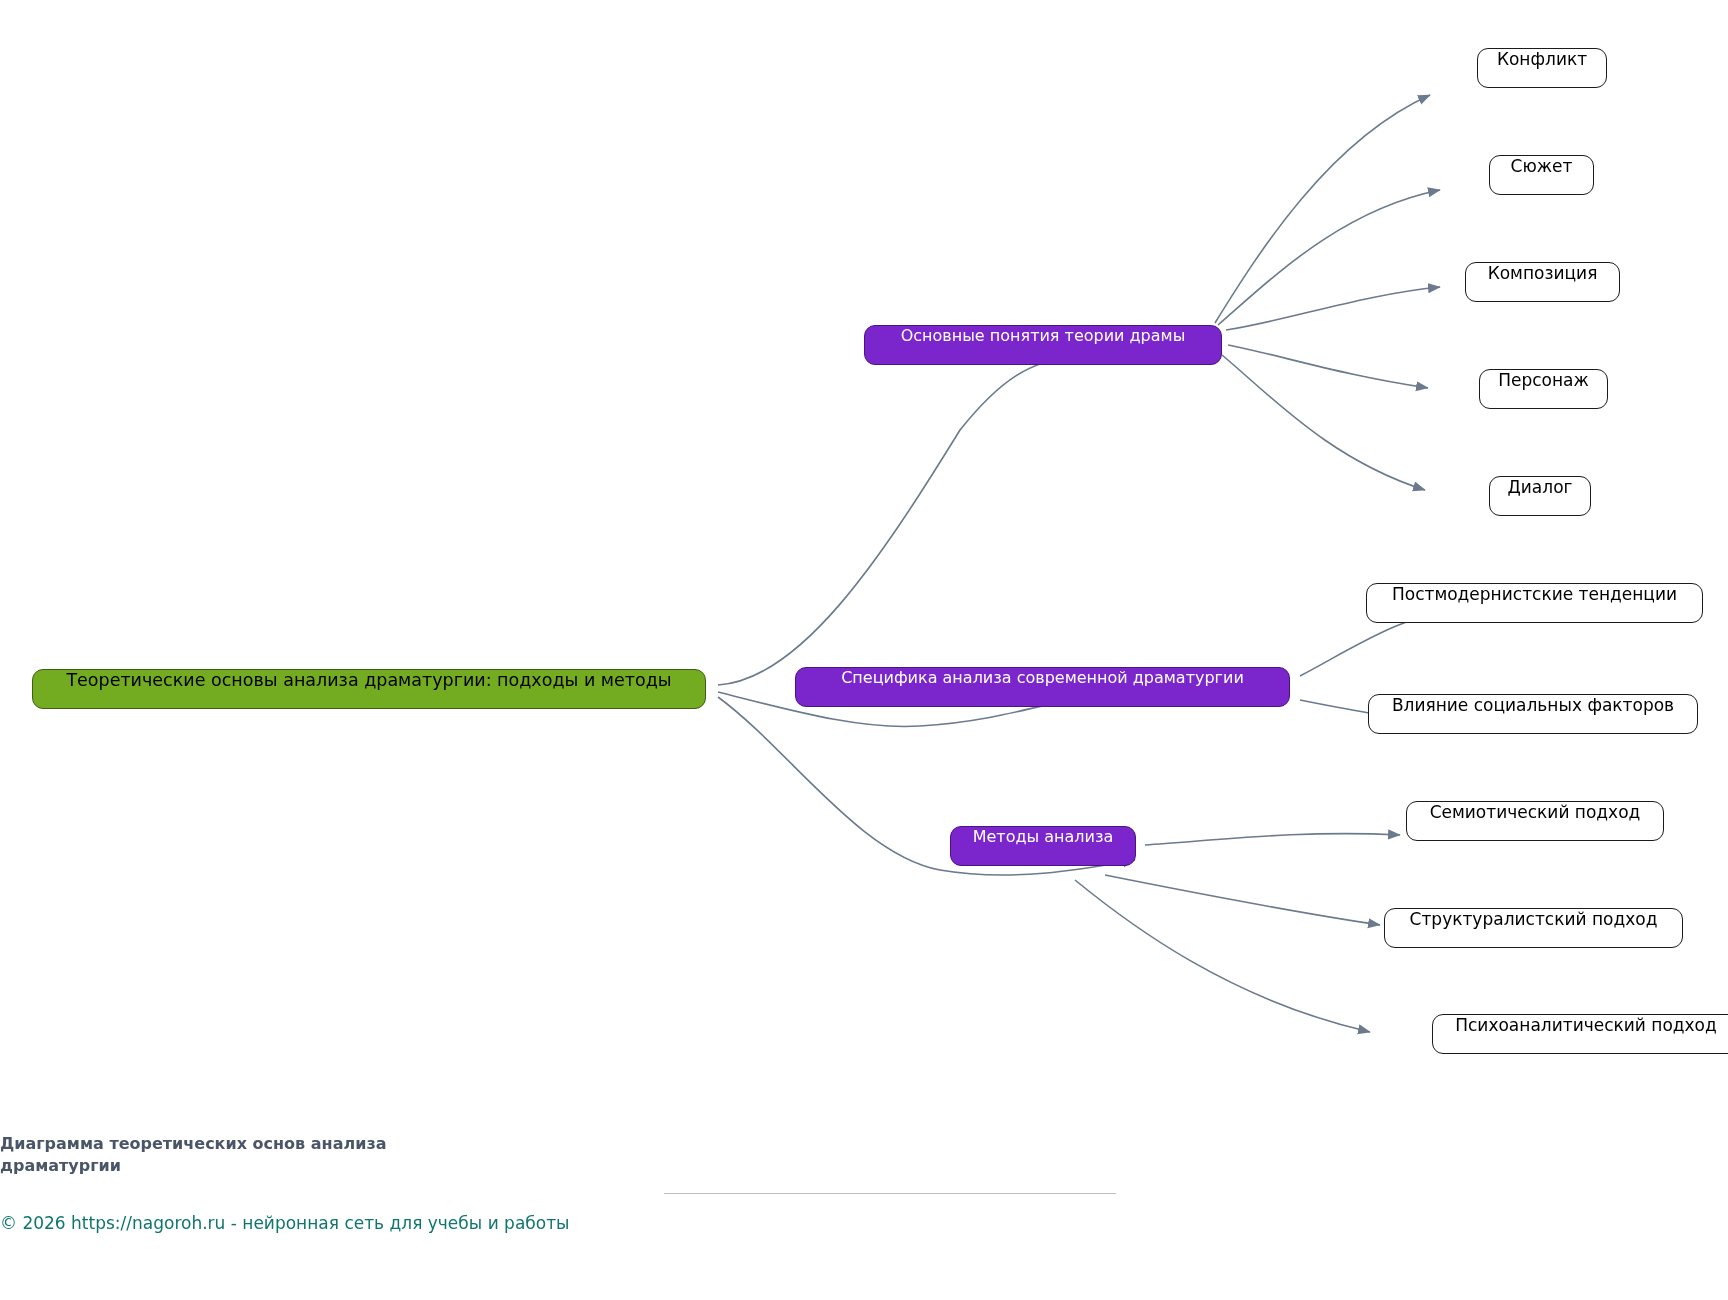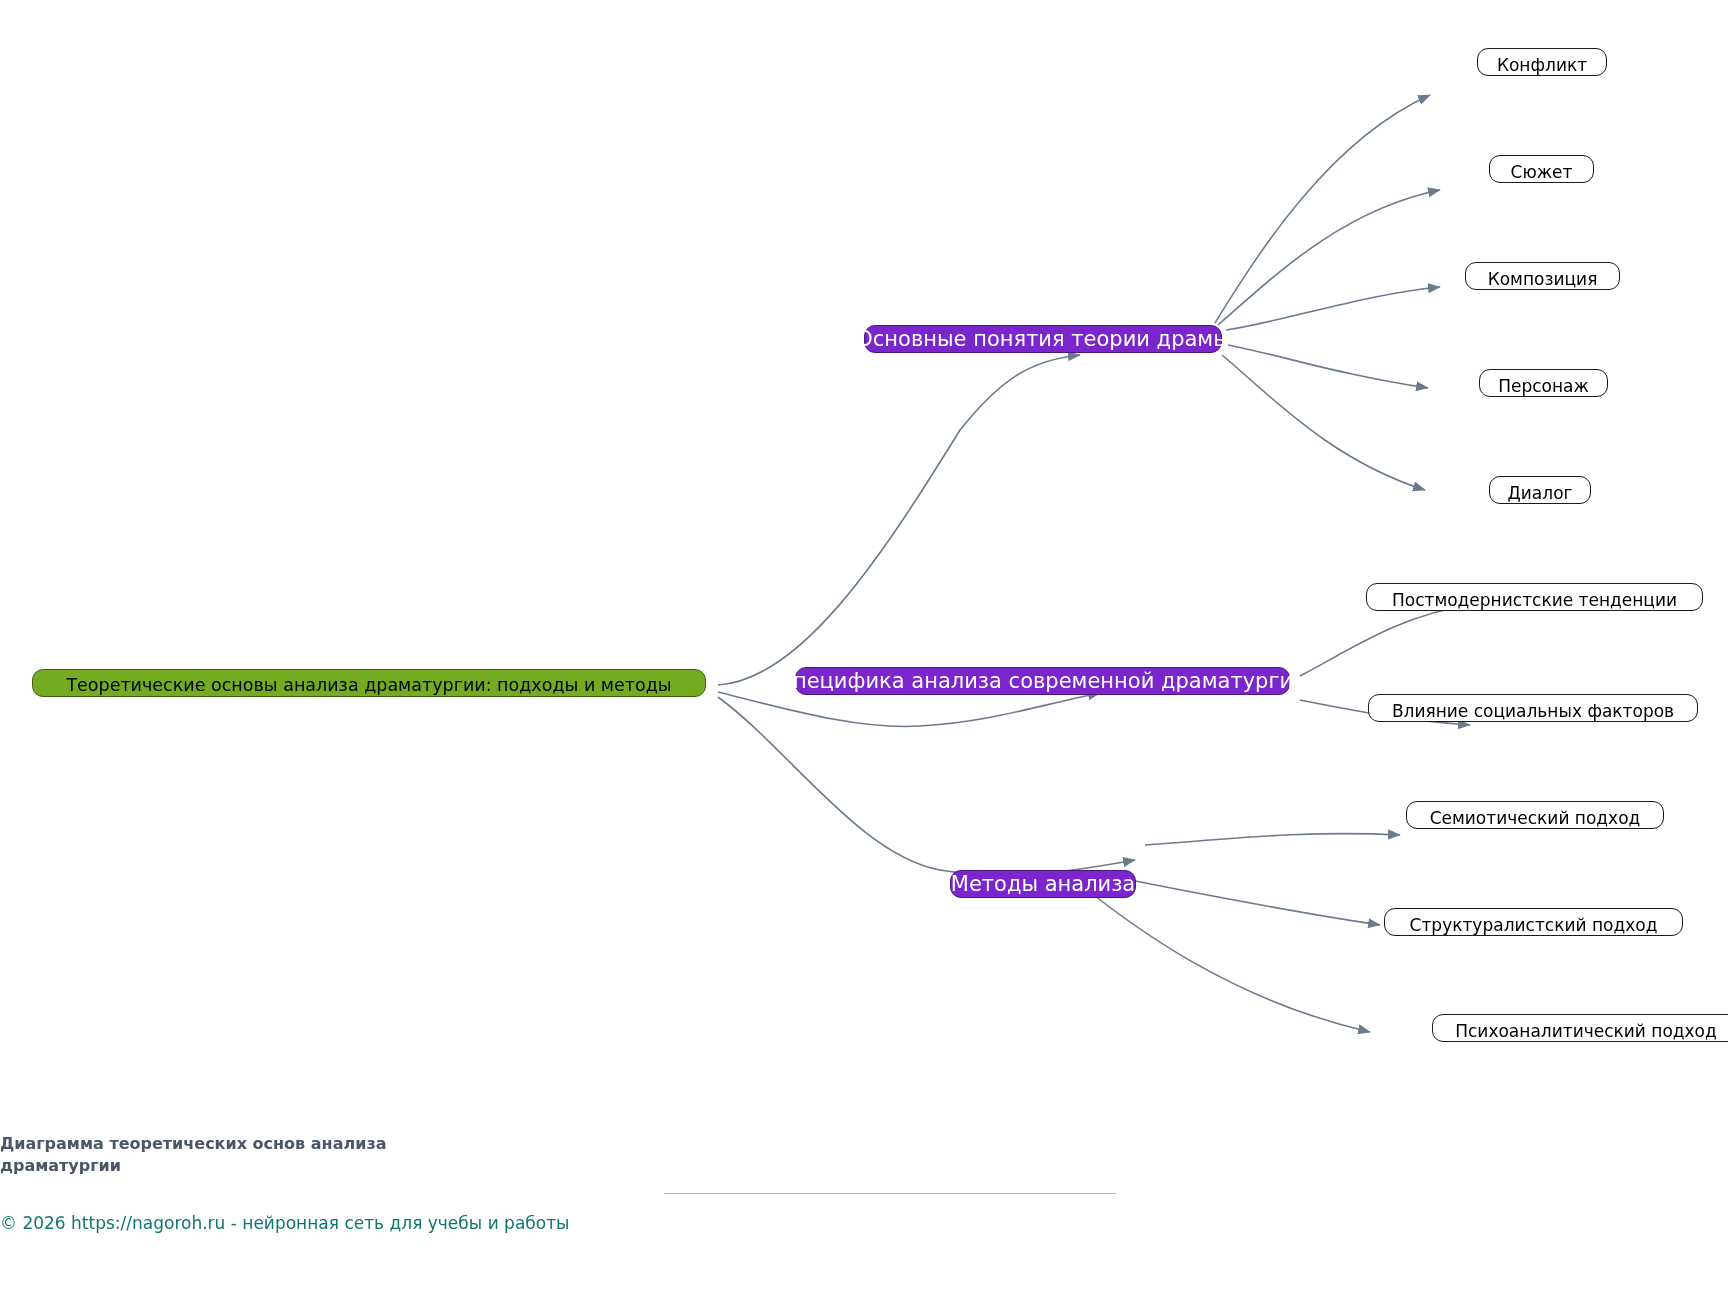--- a/index.html
+++ b/index.html
@@ -26,43 +26,43 @@
     left: 0;
     top: 0;
     width: 1728px;
     height: 1300px;
     pointer-events: none;
   }
   .node {
     position: absolute;
     box-sizing: border-box;
     display: flex;
-    align-items: flex-end;
+    align-items: flex-start;
     justify-content: center;
     text-align: center;
     white-space: nowrap;
     border-radius: 9px;
     font-size: 17px;
     line-height: 1.2;
     padding: 0 14px;
-    height: 28px;
+    height: 40px;
   }
   .node.root {
     background: #74ac21;
     border: 1.6px solid #3f5e12;
     color: #000000;
     border-radius: 11px;
     font-size: 17.5px;
   }
   .node.branch {
     background: #7b25cc;
     border: 1.6px solid #4a1580;
     color: #ffffff;
     border-radius: 11px;
-    font-size: 21px;
+    font-size: 16px;
   }
   .node.leaf {
     background: #ffffff;
     border: 1.6px solid #1b1b1b;
     color: #000000;
     border-radius: 11px;
     font-size: 17px;
   }
   .footer {
     position: absolute;
@@ -126,21 +126,21 @@
   </div>
 
   <div class="node branch" style="left:864px; top:325px; width:358px;">
     <span>Основные понятия теории драмы</span>
   </div>
 
   <div class="node branch" style="left:795px; top:667px; width:495px;">
     <span>Специфика анализа современной драматургии</span>
   </div>
 
-  <div class="node branch" style="left:950px; top:826px; width:186px;margin-top:44px;">
+  <div class="node branch" style="left:950px; top:826px; width:186px;">
     <span>Методы анализа</span>
   </div>
 
   <div class="node leaf" style="left:1477px; top:48px; width:130px;">
     <span>Конфликт</span>
   </div>
   <div class="node leaf" style="left:1489px; top:155px; width:105px;">
     <span>Сюжет</span>
   </div>
   <div class="node leaf" style="left:1465px; top:262px; width:155px;">

